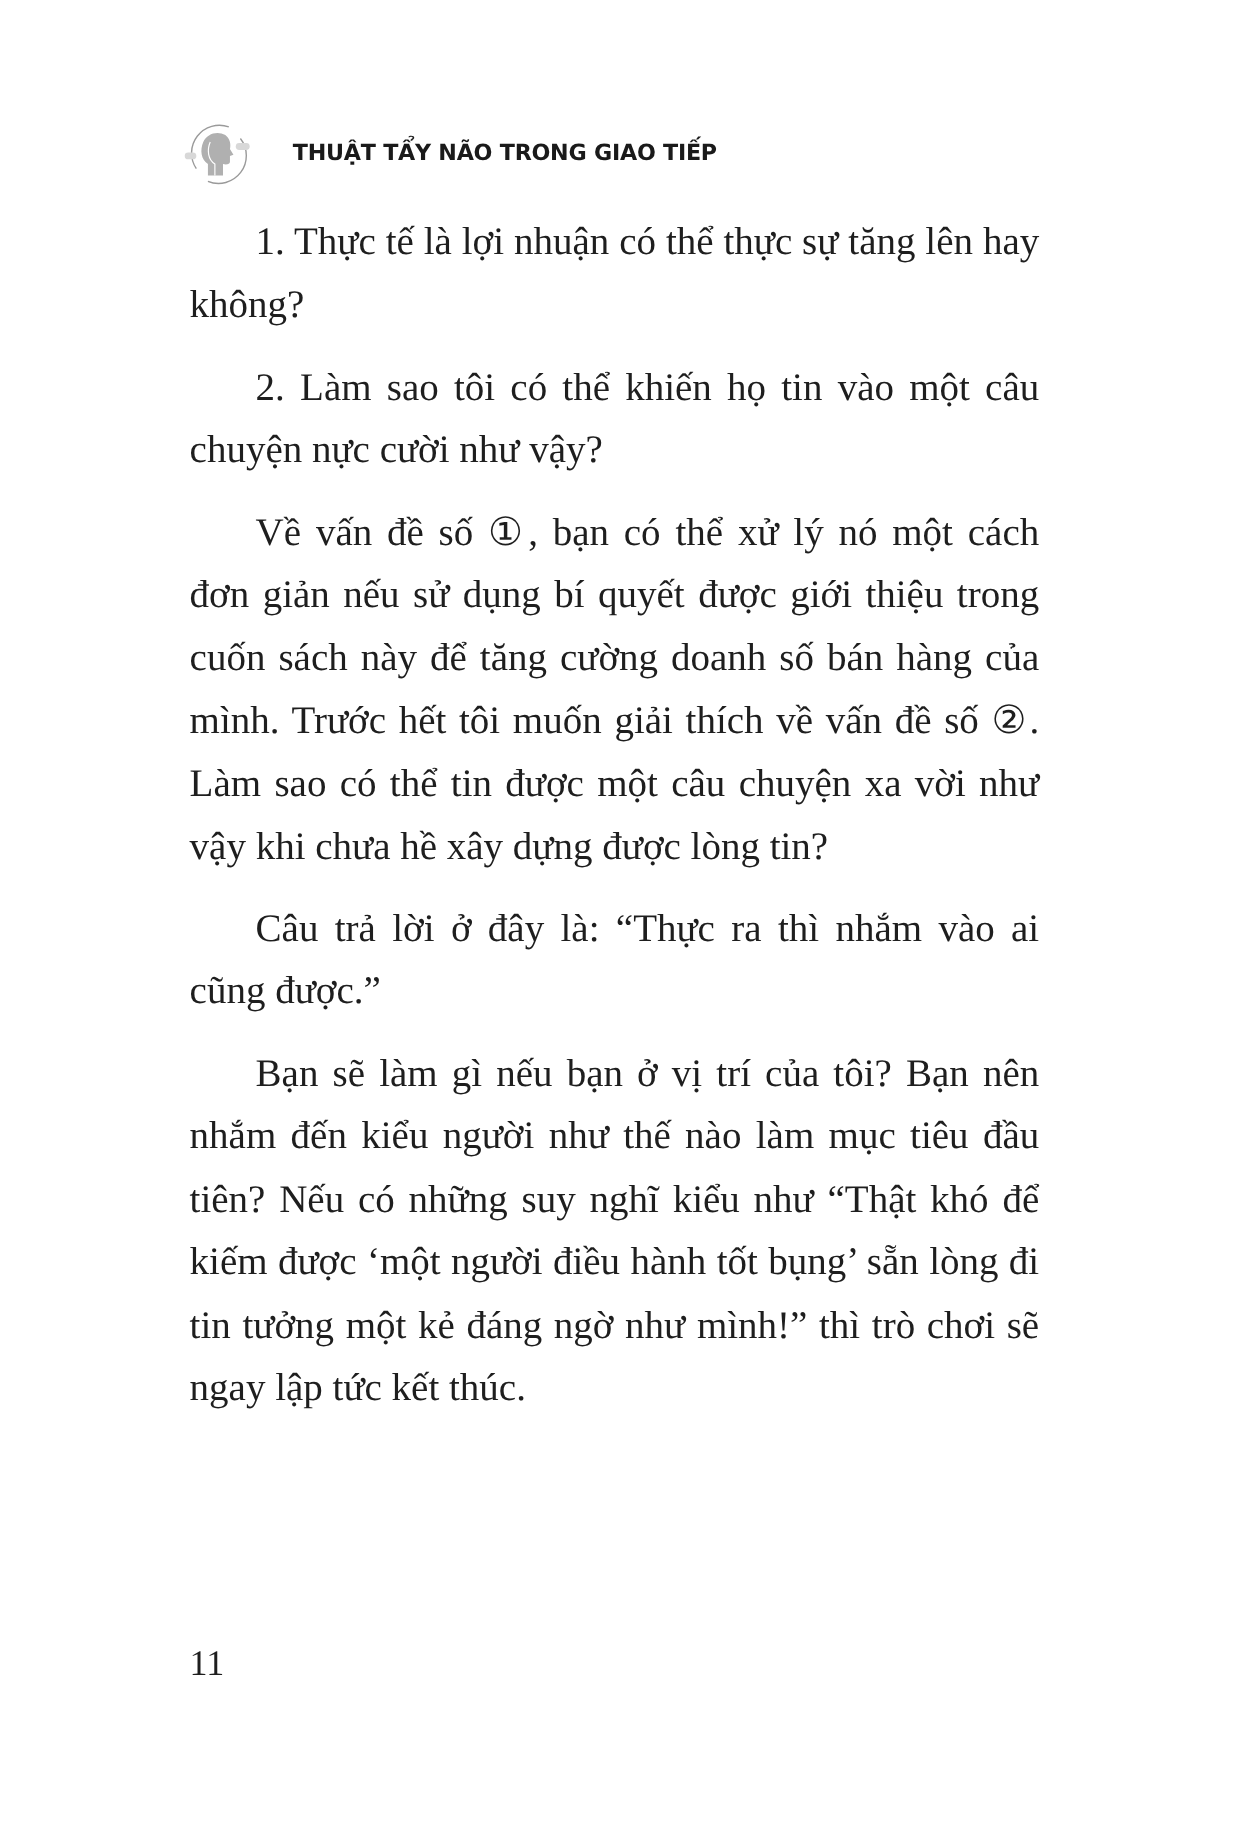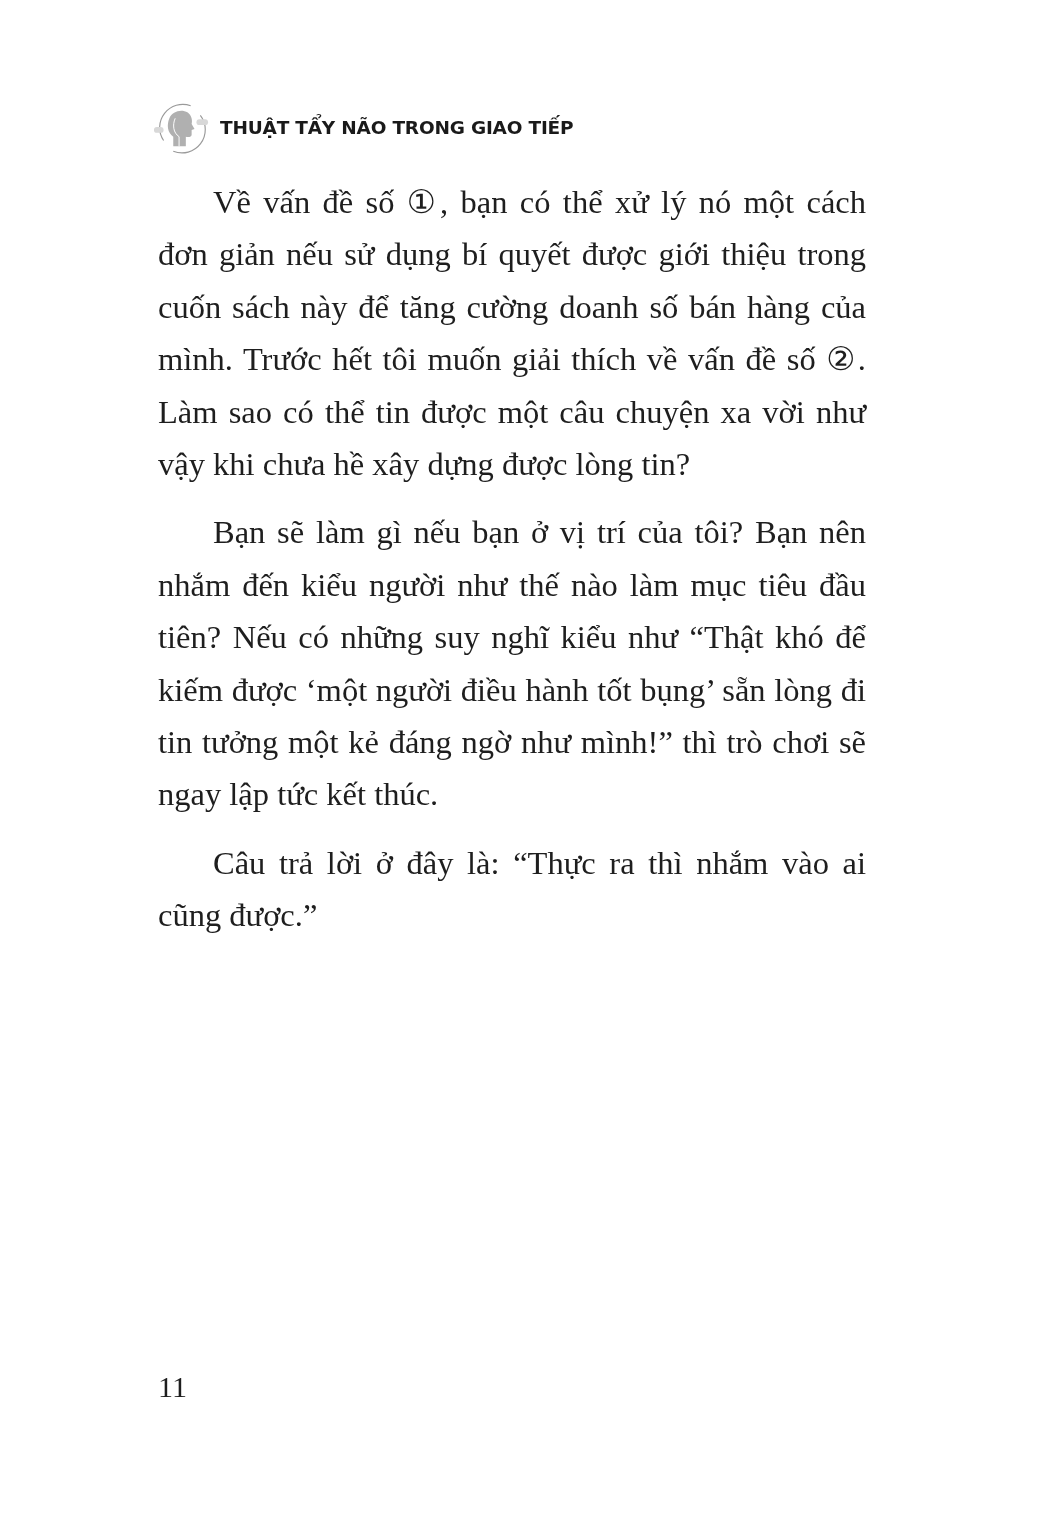--- a/index.html
+++ b/index.html
@@ -1,17 +1,17 @@
 <!DOCTYPE html>
 <html><head>
   <meta charset="utf-8">
   <style>
     html, body { margin: 0; padding: 0; background: #ffffff; }
     body { width: 1040px; height: 1528px; position: relative; overflow: hidden; }
-    .header { position: absolute; left: 152px; top: 98px; height: 58px; display: flex; align-items: center; }
+    .header { position: absolute; left: 152px; top: 98px; height: 58px; display: flex; align-items: center; gap: 24px; }
     .logo { width: 58px; height: 58px; }
     .running-title { margin-left: 10px; font-family: "DejaVu Sans", sans-serif; font-weight: bold; font-size: 18.5px; color: #1a1a1a; letter-spacing: -0.2px; }
     .body-text { position: absolute; left: 158px; top: 176px; width: 708px; font-family: "Liberation Serif", serif; font-size: 32.5px; line-height: 52.4px; color: #1e1e1e; }
     .para { margin: 0 0 16px 0; text-indent: 55px; text-align: justify; text-align-last: left; }
     .page-number { position: absolute; left: 158px; top: 1370px; font-family: "Liberation Serif", serif; font-size: 30px; color: #1e1e1e; }
   </style>
 </head>
 <body>
 
 <div class="header">
@@ -20,18 +20,20 @@
     <path d="M50 18 A24 24 0 0 1 22 55" fill="none" stroke="#9a9a9a" stroke-width="1.2"></path>
     <path d="M22 50 L22 40 C16 36 15 28 18 21 C21 14 30 11 37 15 C41 18 42 23 41 27 L44 32 L41 33 L41 38 C41 40 38 41 35 40 L35 50 Z" fill="#b0b0b0"></path>
     <path d="M28 50 L28 40 C22 36 21 28 24 21" fill="none" stroke="#ffffff" stroke-width="1"></path>
     <rect x="46" y="22" width="12" height="6" rx="3" fill="#d8d8d8"></rect>
     <rect x="2" y="30" width="10" height="6" rx="3" fill="#d8d8d8"></rect>
   </svg>
   <span class="running-title">THUẬT TẨY NÃO TRONG GIAO TIẾP</span>
 </div>
 
 <div class="body-text">
+  <p class="para">1.  Thực tế là lợi nhuận có thể thực sự tăng lên hay không?</p>
+  <p class="para">2.  Làm sao tôi có thể khiến họ tin vào một câu chuyện nực cười như vậy?</p>
   <p class="para">Về vấn đề số ①, bạn có thể xử lý nó một cách đơn giản nếu sử dụng bí quyết được giới thiệu trong cuốn sách này để tăng cường doanh số bán hàng của mình. Trước hết tôi muốn giải thích về vấn đề số ②. Làm sao có thể tin được một câu chuyện xa vời như vậy khi chưa hề xây dựng được lòng tin?</p>
+  <p class="para">Câu trả lời ở đây là: “Thực ra thì nhắm vào ai cũng được.”</p>
   <p class="para">Bạn sẽ làm gì nếu bạn ở vị trí của tôi? Bạn nên nhắm đến kiểu người như thế nào làm mục tiêu đầu tiên? Nếu có những suy nghĩ kiểu như “Thật khó để kiếm được ‘một người điều hành tốt bụng’ sẵn lòng đi tin tưởng một kẻ đáng ngờ như mình!” thì trò chơi sẽ ngay lập tức kết thúc.</p>
-  <p class="para">Câu trả lời ở đây là: “Thực ra thì nhắm vào ai cũng được.”</p>
 </div>
 
 <div class="page-number">11</div>
 
 </body></html>

